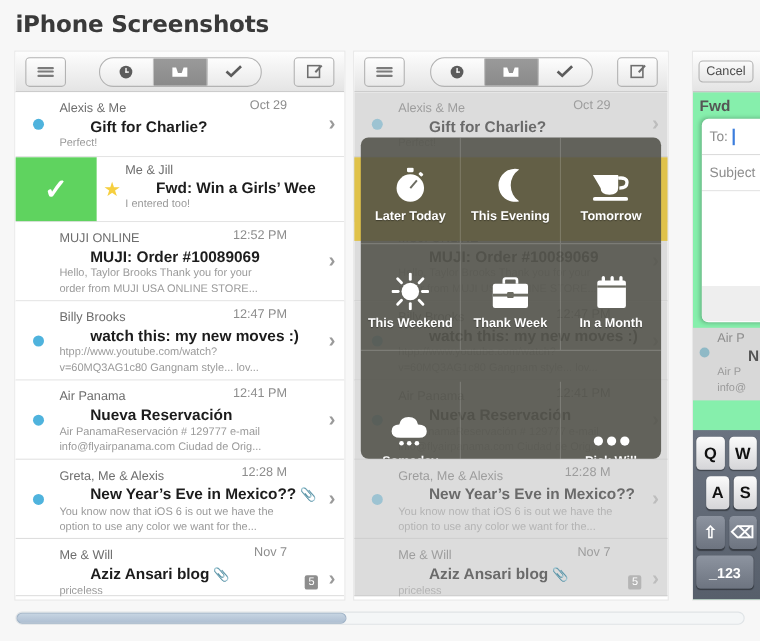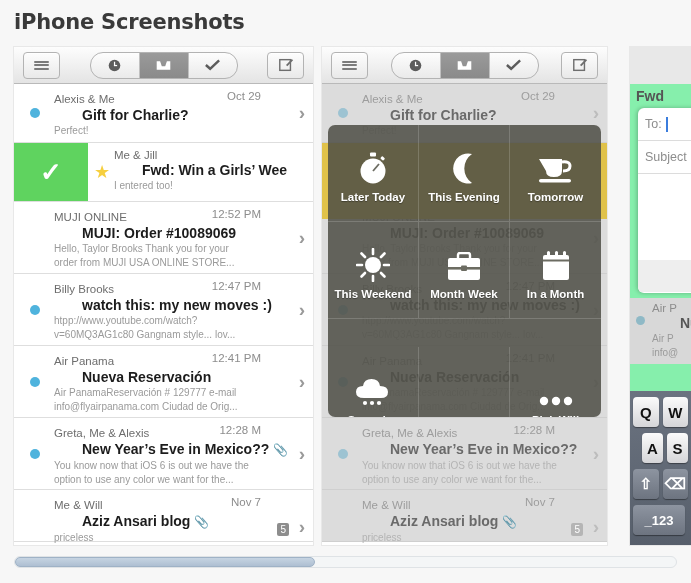--- a/index.html
+++ b/index.html
@@ -507,21 +507,21 @@
 
       <div class="sn-cell">
         <div class="sn-ico">
           <svg width="36" height="30" viewBox="0 0 36 30">
             <path d="M12 6 L12 3 Q12 1 14 1 L22 1 Q24 1 24 3 L24 6" fill="none" stroke="#fff" stroke-width="2.4"></path>
             <rect x="2" y="6" width="32" height="22" rx="2" fill="#fff"></rect>
             <rect x="2" y="15" width="32" height="2.6" fill="#6c6c62"></rect>
             <rect x="15" y="13.5" width="6" height="5.5" rx="1" fill="#6c6c62"></rect>
           </svg>
         </div>
-        <div class="sn-label">Month Week</div>
+        <div class="sn-label">Thank Week</div>
       </div>
 
       <div class="sn-cell">
         <div class="sn-ico">
           <svg width="32" height="32" viewBox="0 0 32 32">
             <rect x="7" y="1" width="3" height="6" rx="1.5" fill="#fff"></rect>
             <rect x="15" y="1" width="3" height="6" rx="1.5" fill="#fff"></rect>
             <rect x="23" y="1" width="3" height="6" rx="1.5" fill="#fff"></rect>
             <rect x="3" y="5" width="26" height="25" rx="2" fill="#fff"></rect>
             <rect x="3" y="9.5" width="26" height="2" fill="#6c6c62"></rect>
@@ -556,20 +556,23 @@
           </svg>
         </div>
         <div class="sn-label">Pick Will</div>
       </div>
 
     </div>
   </div>
 
   <div class="phone" id="phone3">
 
+    <div class="p3-nav">
+      <div class="p3-cancel">Cancel</div>
+    </div>
 
     <div class="p3-bg">
 
       <div class="p3-ghost">
         <div class="g-subj">Fwd</div>
       </div>
 
       <div class="p3-list">
         <div class="p3-row">
           <div class="dot"></div>

